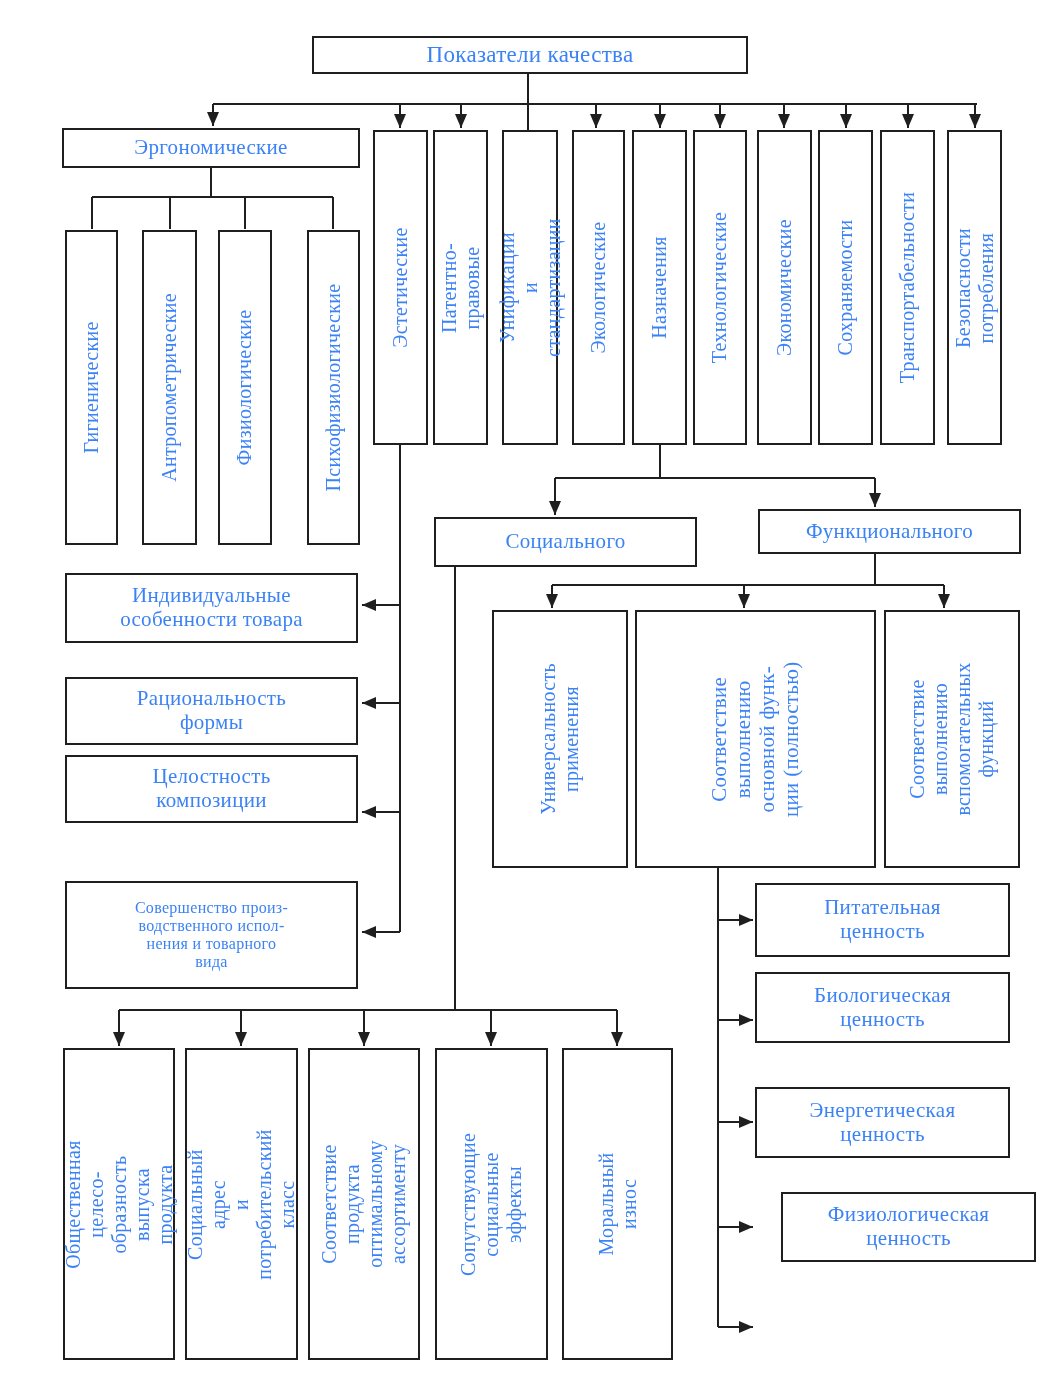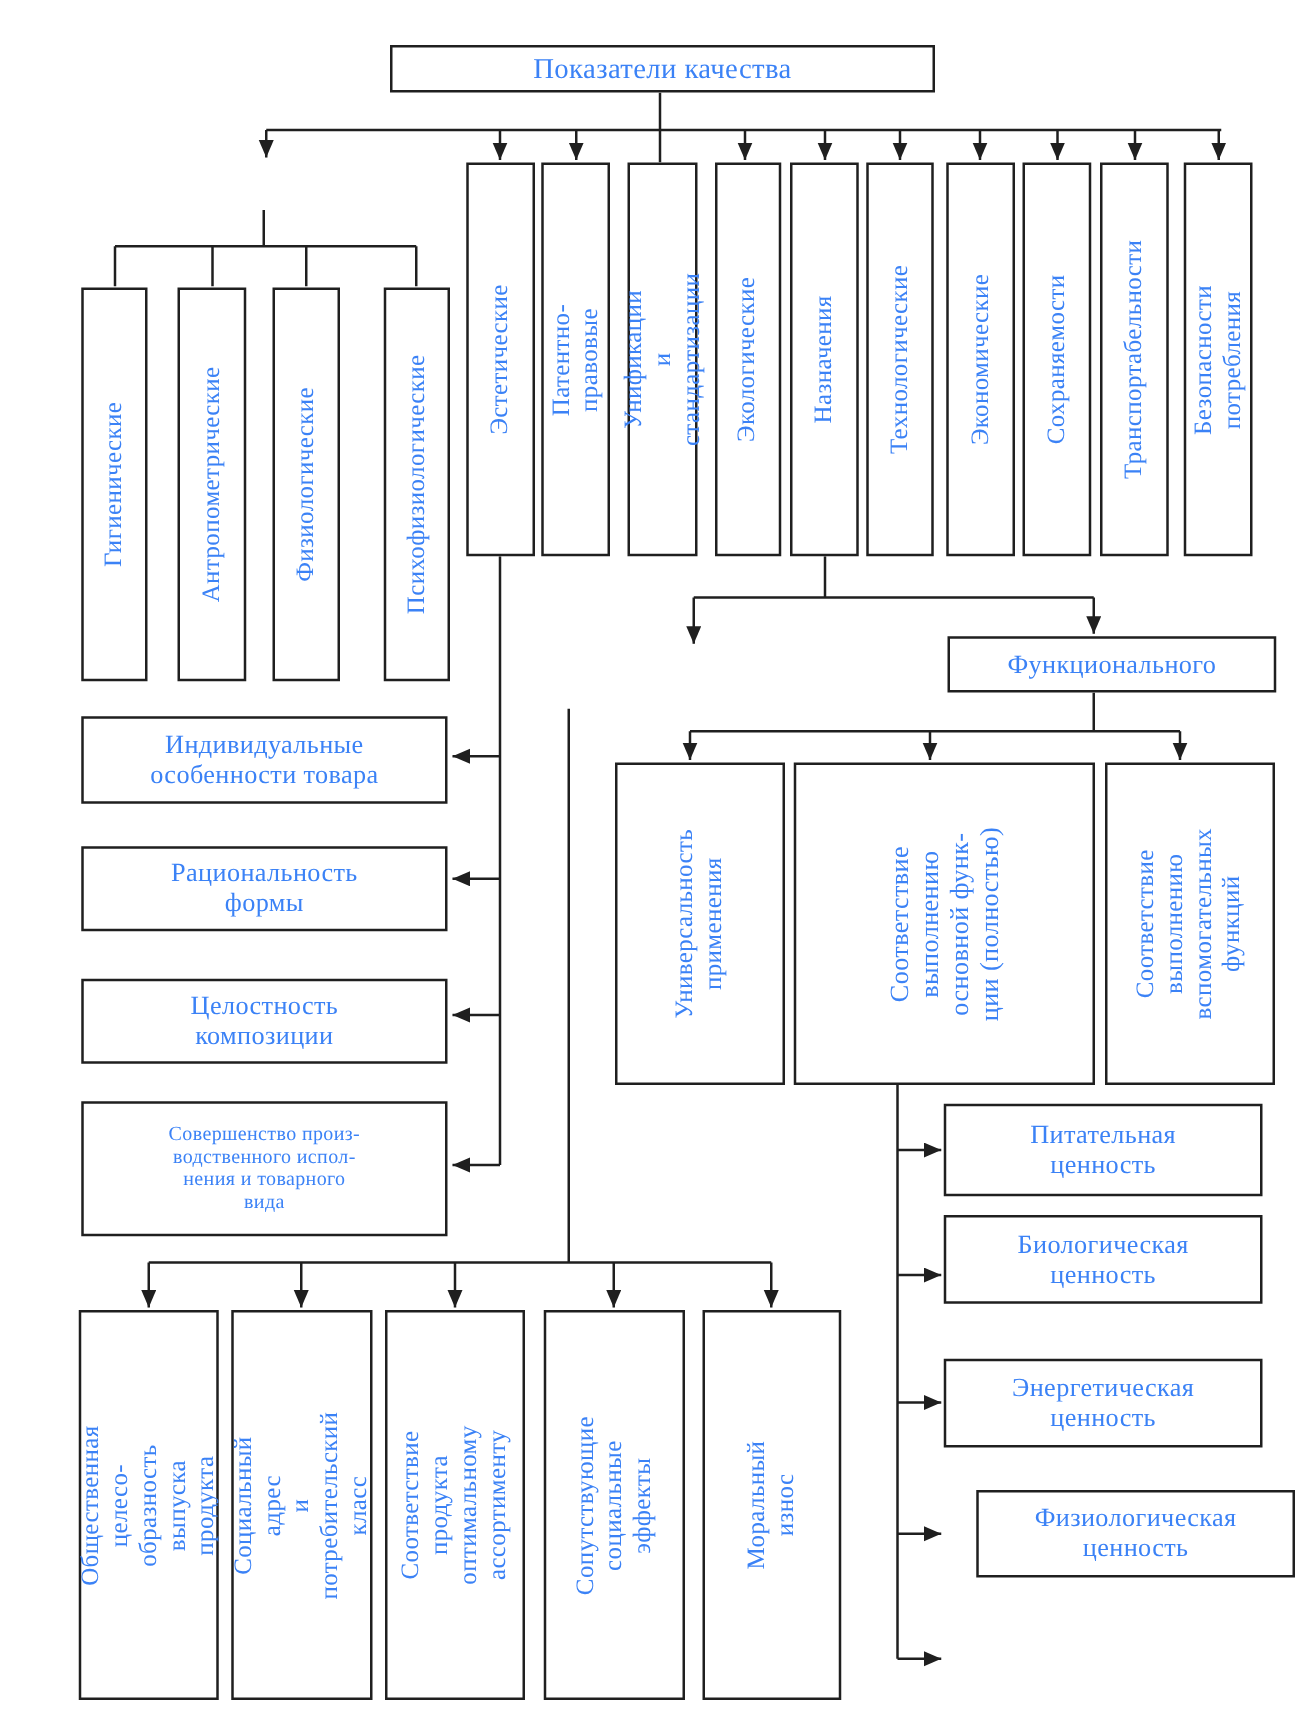--- a/index.html
+++ b/index.html
@@ -87,20 +87,23 @@
       <line x1="718" y1="1122" x2="753" y2="1122" marker-end="url(#arr)"></line>
       <line x1="718" y1="1227" x2="753" y2="1227" marker-end="url(#arr)"></line>
       <line x1="718" y1="1327" x2="753" y2="1327" marker-end="url(#arr)"></line>
     </g>
   </svg>
 
   <div class="box title-box" style="left:312px;top:36px;width:436px;height:38px">
     <div class="htext">Показатели качества</div>
   </div>
 
+  <div class="box" style="left:62px;top:128px;width:298px;height:40px">
+    <div class="htext">Эргономические</div>
+  </div>
   <div class="box" style="left:65px;top:230px;width:53px;height:315px">
     <div class="vtext">Гигиенические</div>
   </div>
   <div class="box" style="left:142px;top:230px;width:55px;height:315px">
     <div class="vtext">Антропометрические</div>
   </div>
   <div class="box" style="left:218px;top:230px;width:54px;height:315px">
     <div class="vtext">Физиологические</div>
   </div>
   <div class="box" style="left:307px;top:230px;width:53px;height:315px">
@@ -141,31 +144,34 @@
   </div>
 
   <div class="box" style="left:65px;top:573px;width:293px;height:70px">
     <div class="htext">Индивидуальные
 особенности товара</div>
   </div>
   <div class="box" style="left:65px;top:677px;width:293px;height:68px">
     <div class="htext">Рациональность
 формы</div>
   </div>
-  <div class="box" style="left:65px;top:783px;width:293px;height:68px">
+  <div class="box" style="left:65px;top:755px;width:293px;height:68px">
     <div class="htext">Целостность
 композиции</div>
   </div>
   <div class="box small" style="left:65px;top:881px;width:293px;height:108px">
     <div class="htext">Совершенство произ-
 водственного испол-
 нения и товарного
 вида</div>
   </div>
 
+  <div class="box" style="left:434px;top:517px;width:263px;height:50px">
+    <div class="htext">Социального</div>
+  </div>
   <div class="box" style="left:758px;top:509px;width:263px;height:45px">
     <div class="htext">Функционального</div>
   </div>
 
   <div class="box" style="left:492px;top:610px;width:136px;height:258px">
     <div class="vtext">Универсальность
 применения</div>
   </div>
   <div class="box" style="left:635px;top:610px;width:241px;height:258px">
     <div class="vtext" style="font-size:21px">Соответствие

